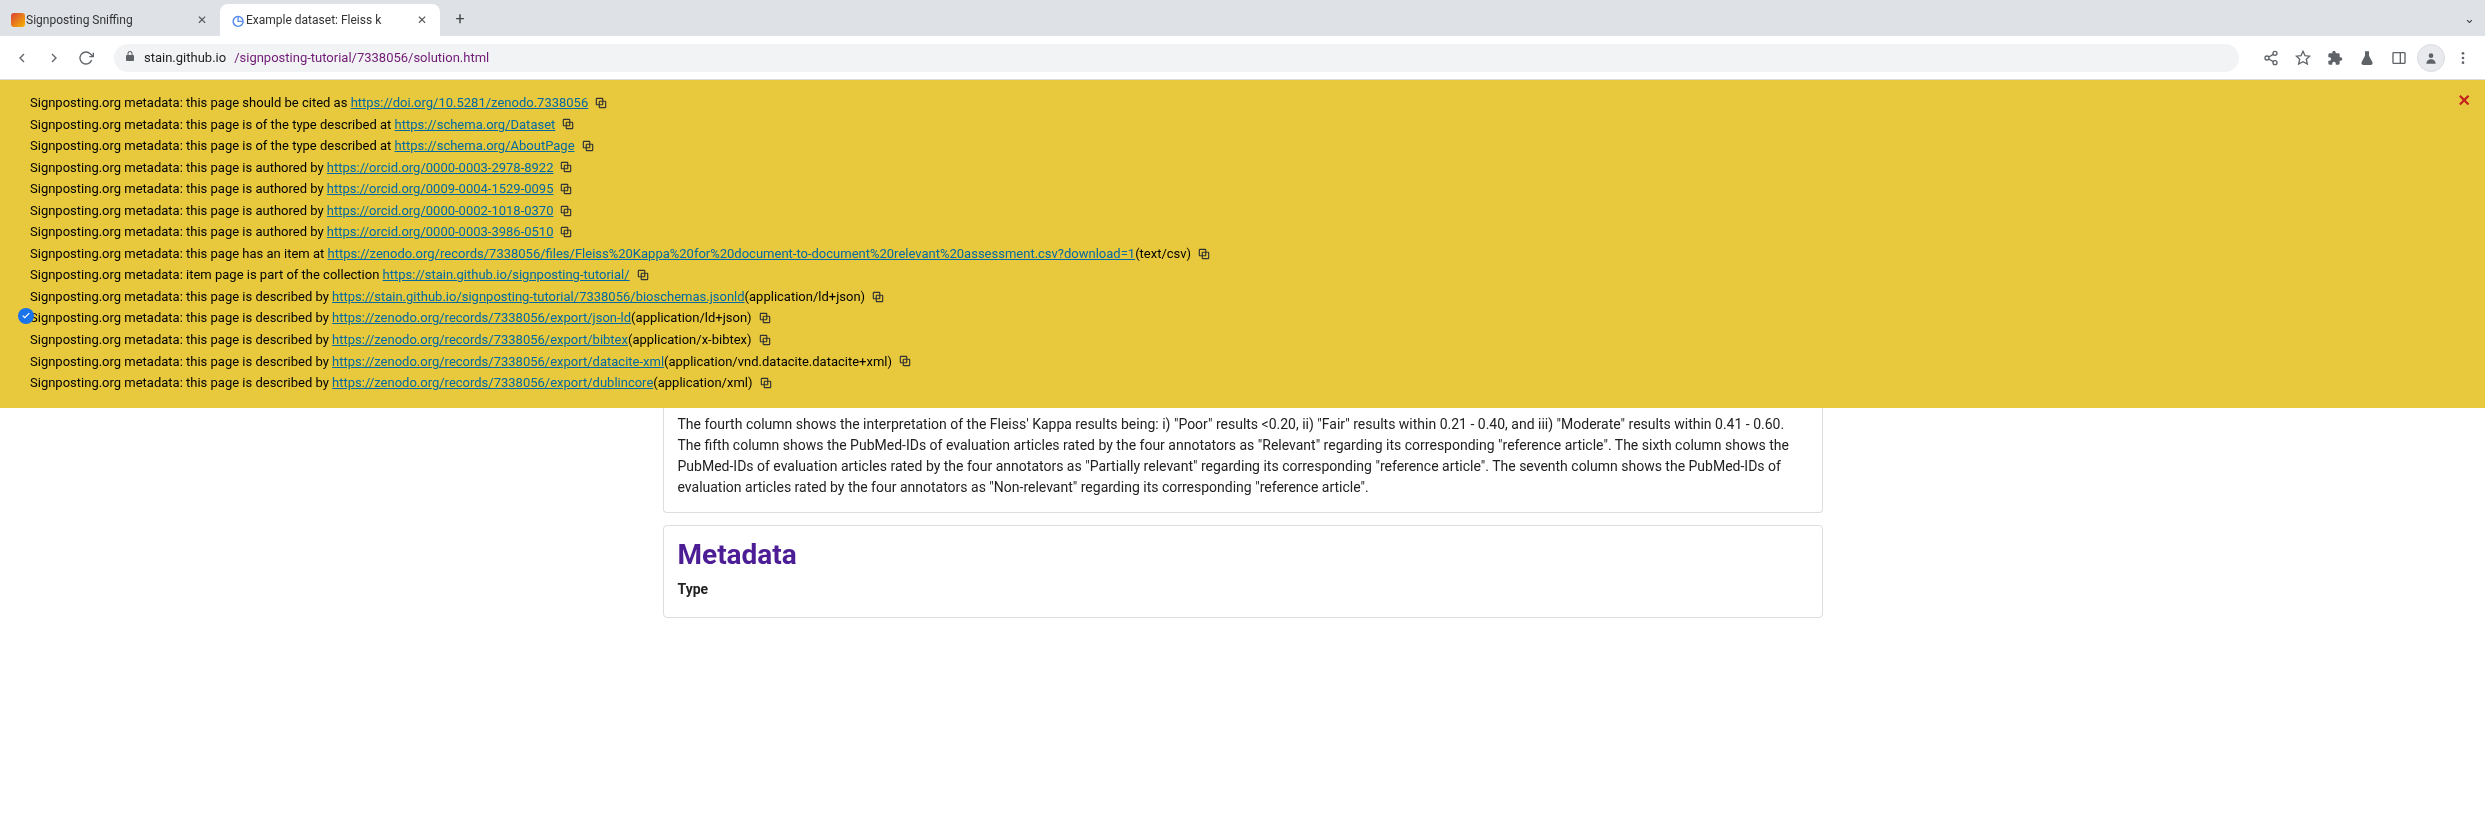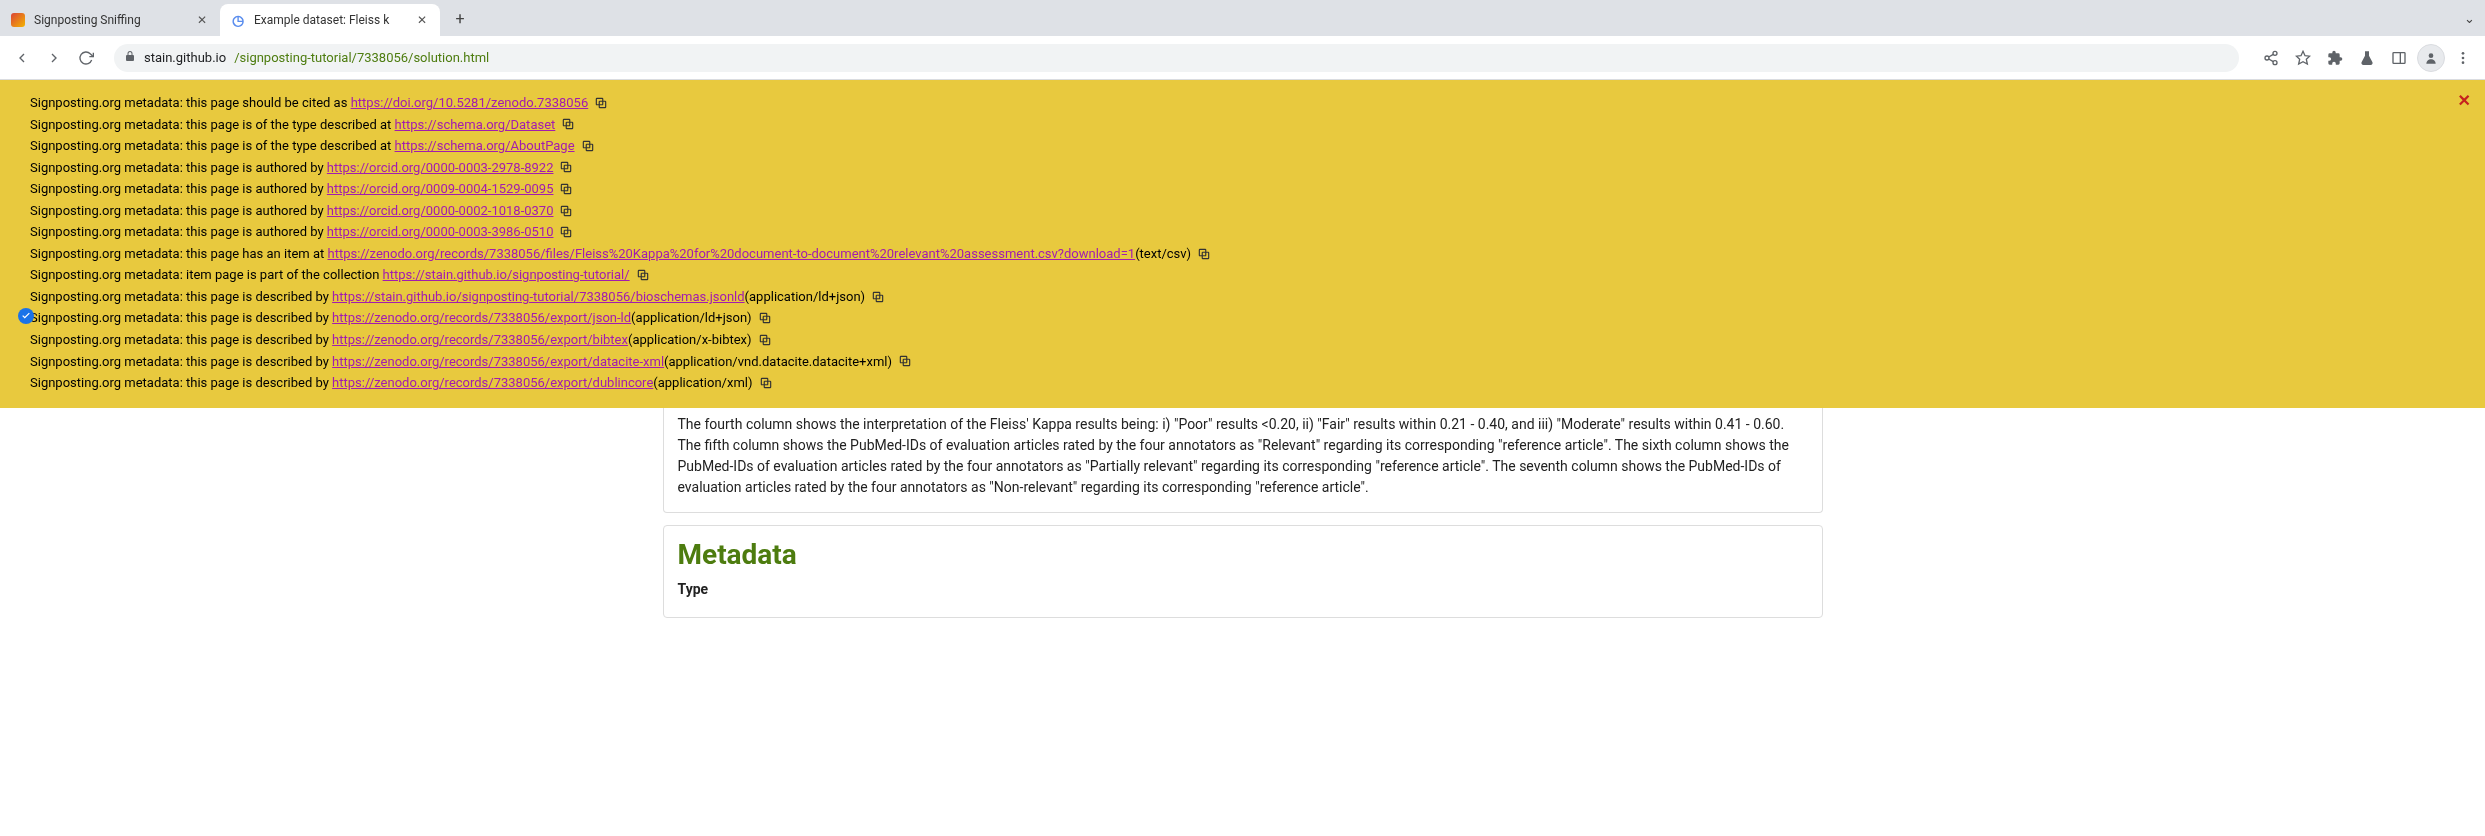--- a/index.html
+++ b/index.html
@@ -1,53 +1,53 @@
 <!DOCTYPE html>
 <html><head>
 <meta charset="utf-8">
 <style>
 * { margin: 0; padding: 0; box-sizing: border-box; }
 body { font-family: -apple-system, BlinkMacSystemFont, "Segoe UI", Roboto, Arial, sans-serif; background: #fff; font-size: 13px; color: #333; }
 
 
 .tab-strip { display: flex; align-items: center; background: #dee1e6; height: 36px; gap: 0; position: relative; }
-.tab { display: flex; align-items: center; height: 32px; margin-top: 4px; padding: 0 10px; border-radius: 8px 8px 0 0; font-size: 12px; color: #333; gap: 8px; min-width: 220px; max-width: 240px; cursor: pointer; }
+.tab { display: flex; align-items: center; height: 32px; margin-top: 4px; padding: 0 10px; border-radius: 8px 8px 0 0; font-size: 12px; color: #333; min-width: 220px; max-width: 240px; cursor: pointer; }
 .tab.active { background: #fff; }
 .tab .favicon { width: 16px; height: 16px; display: inline-flex; align-items: center; justify-content: center; font-size: 14px; }
 .tab .title { flex: 1; overflow: hidden; text-overflow: ellipsis; white-space: nowrap; }
 .tab .close { width: 16px; height: 16px; display: inline-flex; align-items: center; justify-content: center; color: #555; }
 .new-tab { width: 28px; height: 28px; display: inline-flex; align-items: center; justify-content: center; color: #444; cursor: pointer; margin-left: 6px; font-size: 16px; }
 .tab-strip-right { margin-left: auto; padding-right: 10px; color: #444; }
 
 
 .toolbar { display: flex; align-items: center; height: 44px; background: #fff; border-bottom: 1px solid #dadce0; padding: 0 8px; gap: 4px; }
 .nav-btn { width: 28px; height: 28px; border-radius: 50%; display: inline-flex; align-items: center; justify-content: center; color: #5f6368; cursor: pointer; }
 .nav-btn svg { width: 16px; height: 16px; }
 .url-bar { flex: 1; display: flex; align-items: center; height: 28px; border-radius: 14px; background: #f1f3f4; padding: 0 10px; gap: 8px; font-size: 13px; color: #202124; margin: 0 6px 0 10px; }
 .url-bar .lock { color: #5f6368; }
 .url-bar .domain { color: #202124; }
-.url-bar .path { color: #4d7c0f; }
+.url-bar .path { color: #701a75; }
 .toolbar-right { display: flex; align-items: center; gap: 4px; margin-left: 8px; }
 .tool-icon { width: 28px; height: 28px; display: inline-flex; align-items: center; justify-content: center; color: #5f6368; cursor: pointer; }
 .tool-icon.profile { border: 1px solid #dadce0; border-radius: 50%; background: #e8eaed; }
 
 
 .notice { background: #e8c93e; padding: 12px 16px 14px 16px; position: relative; font-size: 13px; color: #000; line-height: 1.35; }
 .notice .close-notice { position: absolute; top: 10px; right: 14px; color: #c5221f; cursor: pointer; font-size: 16px; font-weight: bold; }
 .notice .line { padding: 2px 14px; display: flex; align-items: center; flex-wrap: wrap; }
-.notice a { color: #a21caf; text-decoration: underline; }
+.notice a { color: #0369a1; text-decoration: underline; }
 .notice .copy { width: 14px; height: 14px; display: inline-flex; color: #333; margin-left: 6px; cursor: pointer; }
 .notice .badge { width: 16px; height: 16px; border-radius: 50%; background: #1a73e8; position: absolute; left: 18px; top: 228px; display: inline-flex; align-items: center; justify-content: center; }
 .notice .badge svg { width: 10px; height: 10px; }
 
 
 .content { max-width: 1280px; margin: 0 auto; padding: 0 60px; }
 .description { font-size: 14px; line-height: 1.5; color: #222; padding: 6px 0 14px 0; border-left: 1px solid #ddd; border-right: 1px solid #ddd; border-bottom: 1px solid #ddd; padding: 6px 14px 14px 14px; border-radius: 0 0 4px 4px; }
 .metadata-box { border: 1px solid #ddd; border-radius: 4px; margin-top: 12px; padding: 12px 14px; }
-.metadata-box h2 { font-size: 28px; font-weight: 700; color: #4d7c0f; margin-bottom: 10px; }
+.metadata-box h2 { font-size: 28px; font-weight: 700; color: #4c1d95; margin-bottom: 10px; }
 .meta-field { margin-bottom: 8px; }
 .meta-label { font-size: 14px; font-weight: 700; color: #222; }
 .meta-value { font-size: 14px; color: #222; }
 
 .favicon-red { background: linear-gradient(135deg, #db4437, #f4b400); border-radius: 3px; width: 14px; height: 14px; }
 .favicon-blue { color: #5a8dee; font-weight: bold; }
 </style>
 </head>
 <body>
 

